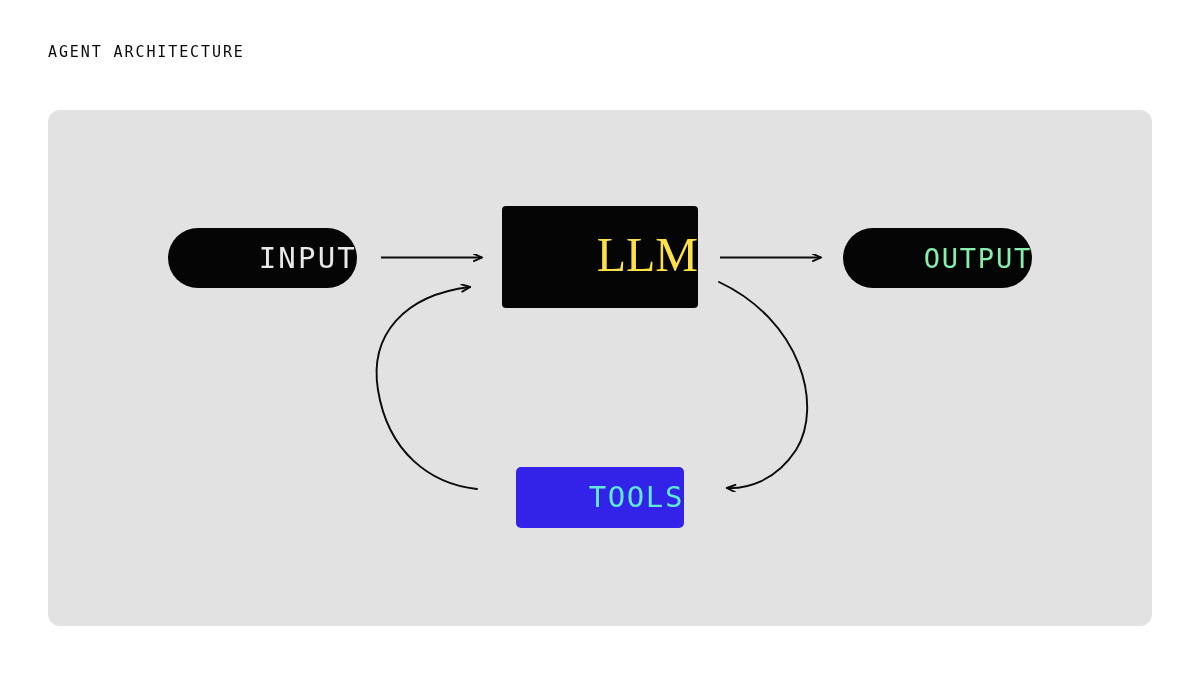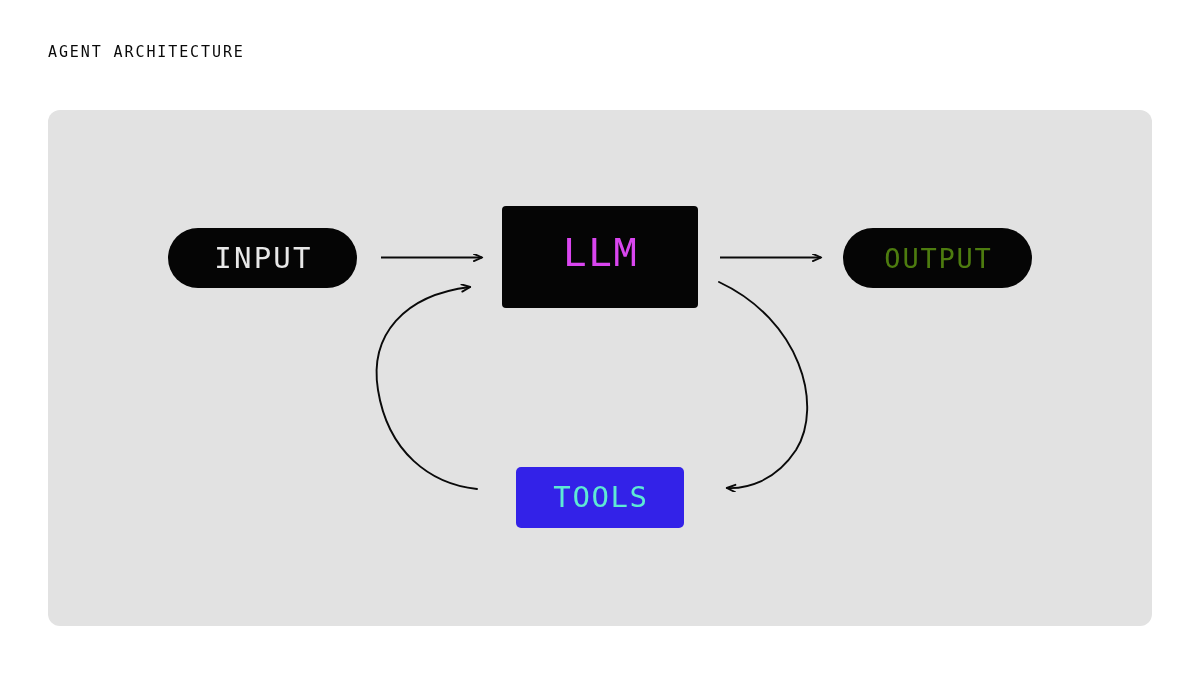--- a/index.html
+++ b/index.html
@@ -61,21 +61,21 @@
     height: 675px;
     overflow: visible;
     pointer-events: none;
   }
 
   
   .node {
     position: absolute;
     display: flex;
     align-items: center;
-    justify-content: center;
+    justify-content: flex-end;
     box-sizing: border-box;
     white-space: nowrap;
   }
 
   .node-label {
     font-family: "DejaVu Sans Mono", "Liberation Mono", monospace;
     font-weight: 400;
     line-height: 1;
   }
 
@@ -98,37 +98,37 @@
     left: 843px;
     top: 228px;
     width: 189px;
     height: 60px;
     background: #050505;
     border-radius: 30px;
   }
   .node-output .node-label {
     font-size: 27px;
     letter-spacing: 1.8px;
-    color: #4d7c0f;
+    color: #86efac;
     padding-left: 2px;
   }
 
   .node-llm {
     left: 502px;
     top: 206px;
     width: 196px;
     height: 102px;
     background: #050505;
     border-radius: 4px;
   }
   .node-llm .node-label {
-    font-family: Liberation Mono, monospace;
-    font-size: 42px;
+    font-family: Liberation Serif, serif;
+    font-size: 48px;
     letter-spacing: 0px;
-    color: #d946ef;
+    color: #fde047;
     position: relative;
     top: -2px;
   }
 
   .node-tools {
     left: 516px;
     top: 467px;
     width: 168px;
     height: 61px;
     background: #3322e8;

